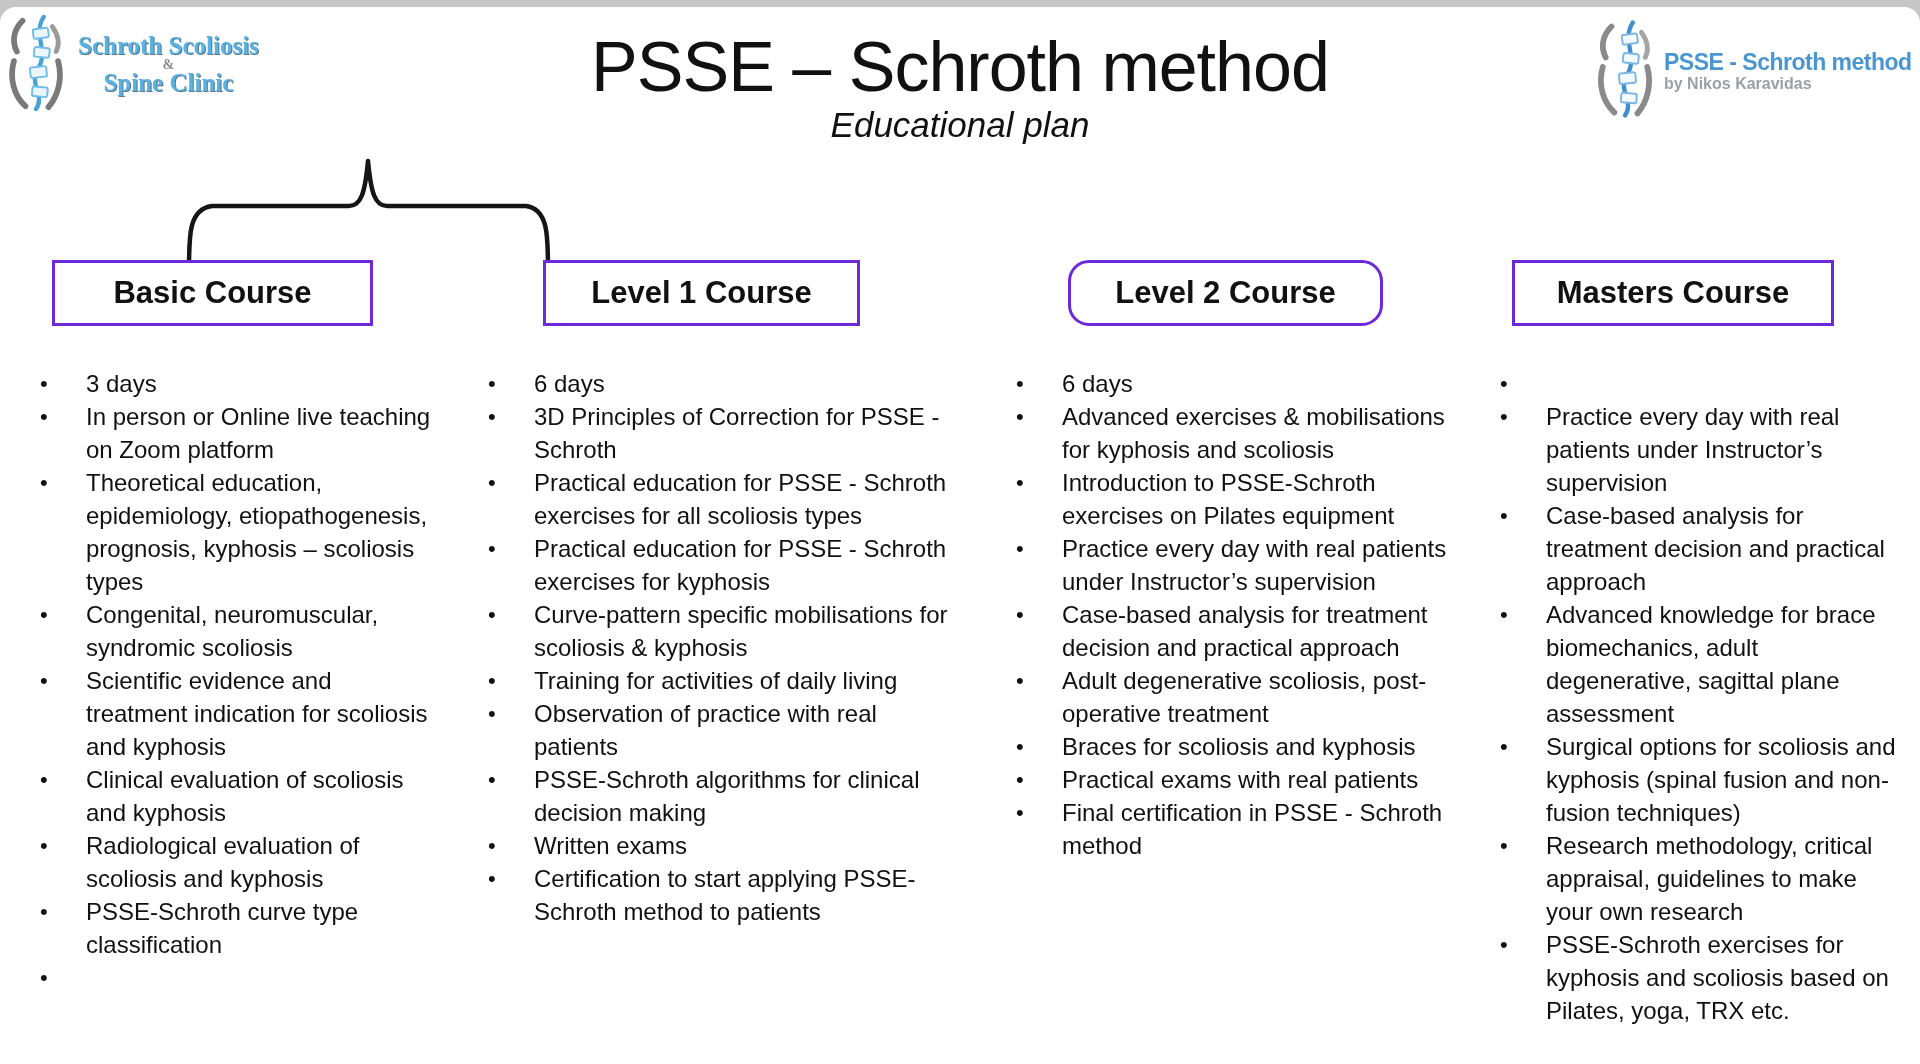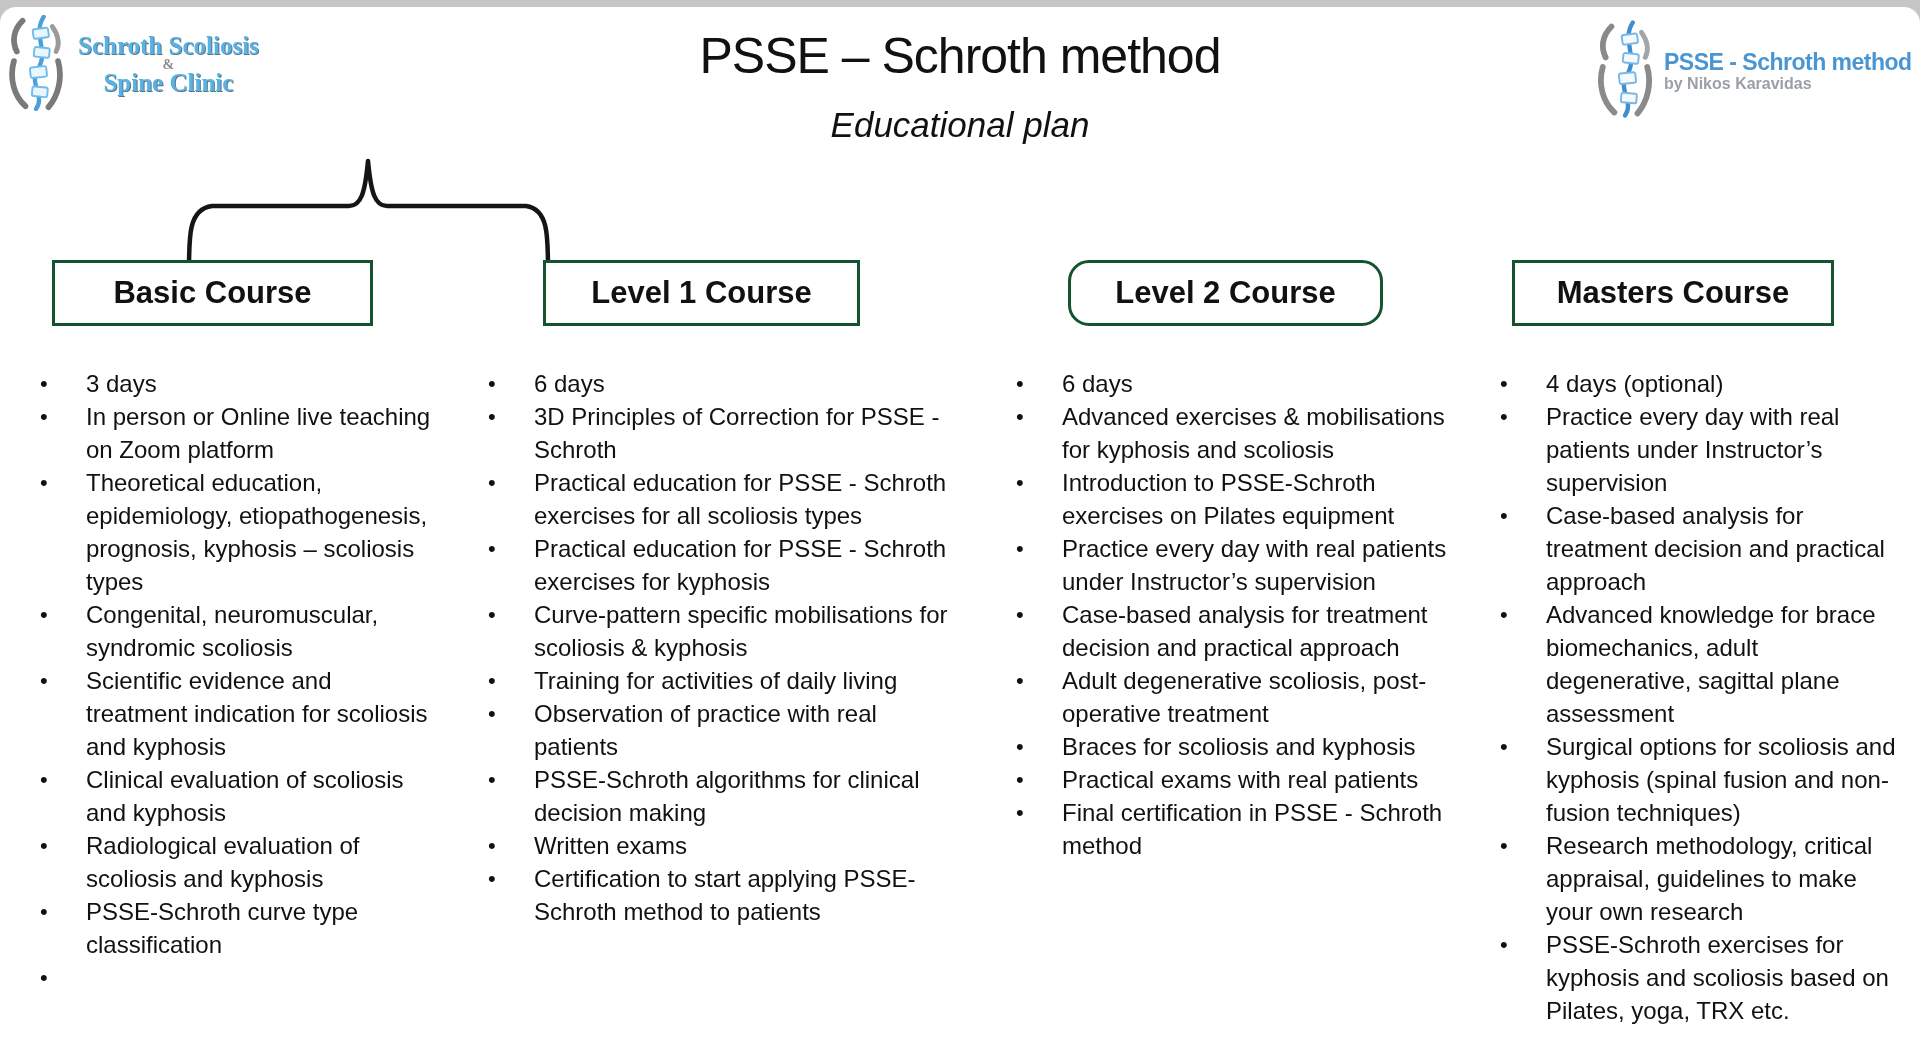--- a/index.html
+++ b/index.html
@@ -2,21 +2,21 @@
 <html><head>
 <meta charset="utf-8">
 <style>
   html,body { margin:0; padding:0; background:#c6c6c6; width:1920px; height:1064px; overflow:hidden; }
   .slide {
     position:absolute; top:7px; left:0; width:1920px; height:1057px;
     background:#ffffff; border-radius:16px 16px 0 0; overflow:hidden;
     font-family:"Liberation Sans","DejaVu Sans",sans-serif; color:#111;
   }
   
-  .main-title { position:absolute; top:20px; left:0; width:100%; text-align:center; font-size:50px; letter-spacing:-1px; }
+  .main-title { position:absolute; top:20px; left:0; width:100%; text-align:center; font-size:70px; letter-spacing:-1px; }
   .subtitle   { position:absolute; top:98px; left:0; width:100%; text-align:center; font-size:35px;font-style:italic; }
 
   
   .logo-left { position:absolute; top:8px; left:6px; display:flex; align-items:flex-start; }
   .logo-left-text {
     margin-left:12px; margin-top:18px; text-align:center;
     font-family:"Liberation Serif","DejaVu Serif",serif; font-weight:bold;
     color:#58b2e4; text-shadow:1px 1px 0 #5b7585;
   }
   .logo-left-text .l1 { font-size:25px; line-height:26px; }
@@ -28,21 +28,21 @@
   .logo-right-text { margin-left:10px; text-align:left; }
   .logo-right-text .t1 { font-size:23px; font-weight:bold; color:#4a96d2; line-height:26px; letter-spacing:-0.5px; }
   .logo-right-text .t2 { font-size:16px; font-weight:bold; color:#9aa0a6; line-height:18px; }
 
   
   .brace { position:absolute; left:180px; top:146px; }
 
   
   .course-box {
     position:absolute; top:253px; height:66px; box-sizing:border-box;
-    border:3px solid #14532d; background:#fff;
+    border:3px solid #6d28d9; background:#fff;
     display:flex; align-items:center; justify-content:center;
     font-weight:bold; font-size:31px; white-space:nowrap;
   }
   #box-0 { left:52px;   width:321px; }
   #box-1 { left:543px;  width:317px; }
   #box-2 { left:1068px; width:315px;border-radius:21px; }
   #box-3 { left:1512px; width:322px; }
 
   
   .bullet-col { position:absolute; top:360px; font-size:24px; line-height:33px; }
@@ -227,21 +227,20 @@
         <span class="bullet-text">Practical exams with real patients</span>
       </div>
       <div class="bullet-row">
         <span class="bullet-dot">•</span>
         <span class="bullet-text">Final certification in PSSE - Schroth method</span>
       </div>
     </div>
   <div class="bullet-col" id="col-3">
       <div class="bullet-row">
         <span class="bullet-dot">•</span>
-        <span class="bullet-text">4 days (optional)</span>
       </div>
       <div class="bullet-row">
         <span class="bullet-dot">•</span>
         <span class="bullet-text">Practice every day with real patients under Instructor’s supervision</span>
       </div>
       <div class="bullet-row">
         <span class="bullet-dot">•</span>
         <span class="bullet-text">Case-based analysis for treatment decision and practical approach</span>
       </div>
       <div class="bullet-row">

